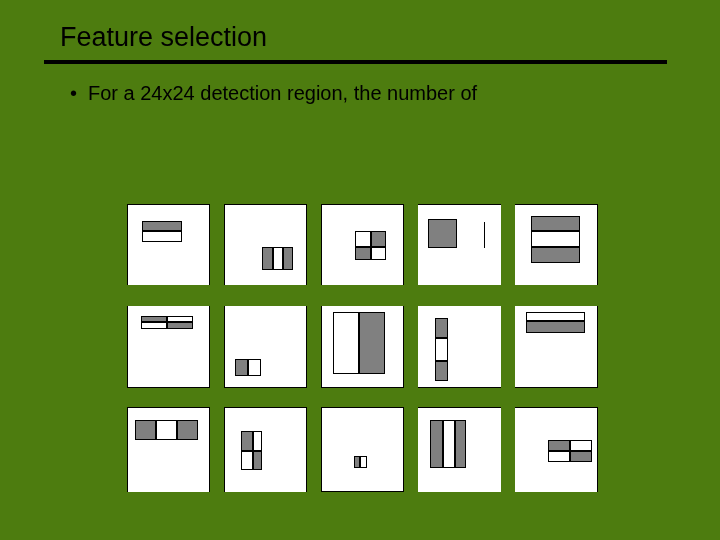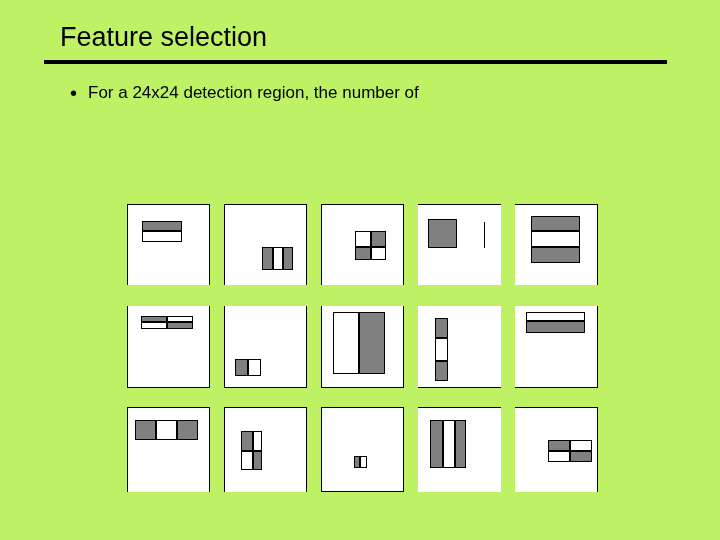--- a/index.html
+++ b/index.html
@@ -1,33 +1,33 @@
 <!DOCTYPE html>
 <html><head>
 <meta charset="utf-8">
 <style>
   html,body{margin:0;padding:0;background:#ffffff;}
   .slide{
-    position:relative;width:720px;height:540px;background:#bef264;
+    position:relative;width:720px;height:540px;background:#4d7c0f;
     font-family:"Liberation Sans",sans-serif;color:#000;overflow:hidden;
   }
   .slide-title{
     position:absolute;left:60px;top:22px;margin:0;
     font-size:27px;font-weight:400;letter-spacing:0;
   }
   .title-rule{
     position:absolute;left:44px;top:60px;width:623px;height:4px;background:#000;
   }
   .bullet-row{
     position:absolute;left:70px;top:80px;display:flex;align-items:flex-start;
   }
   .bullet-glyph{
     font-size:20px;line-height:26px;width:18px;flex:0 0 18px;
   }
-  .bullet-text{font-size:17px;line-height:26px;}
+  .bullet-text{font-size:20px;line-height:26px;}
   .feature-grid{
     position:absolute;left:127px;top:204px;width:471px;height:288px;
   }
   .cell{
     position:absolute;box-sizing:border-box;background:#ffffff;
   }
   .feat{
     position:absolute;box-sizing:border-box;
   }
 </style>

